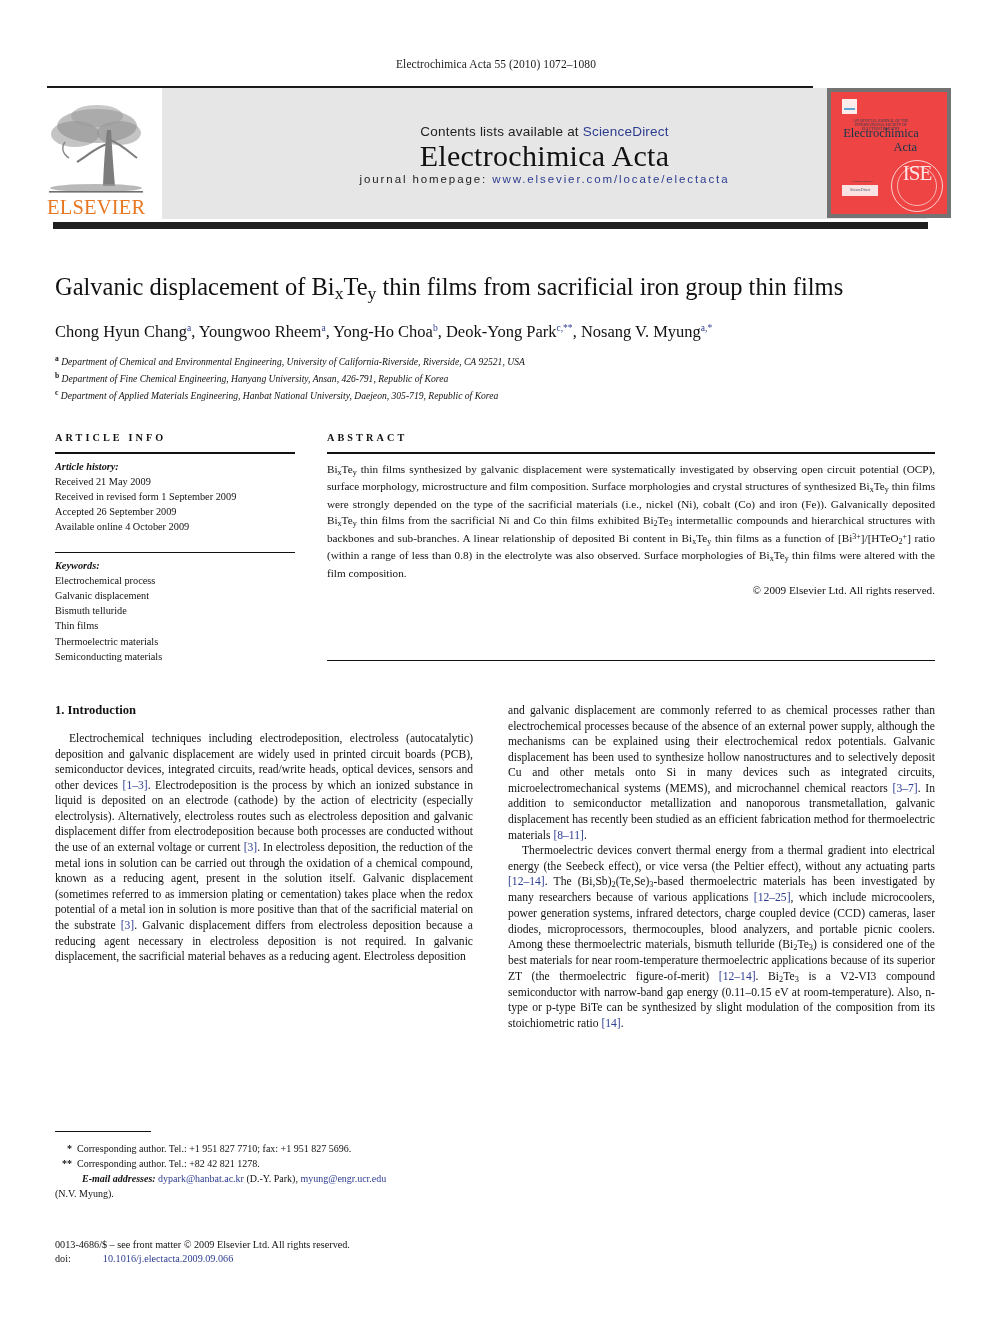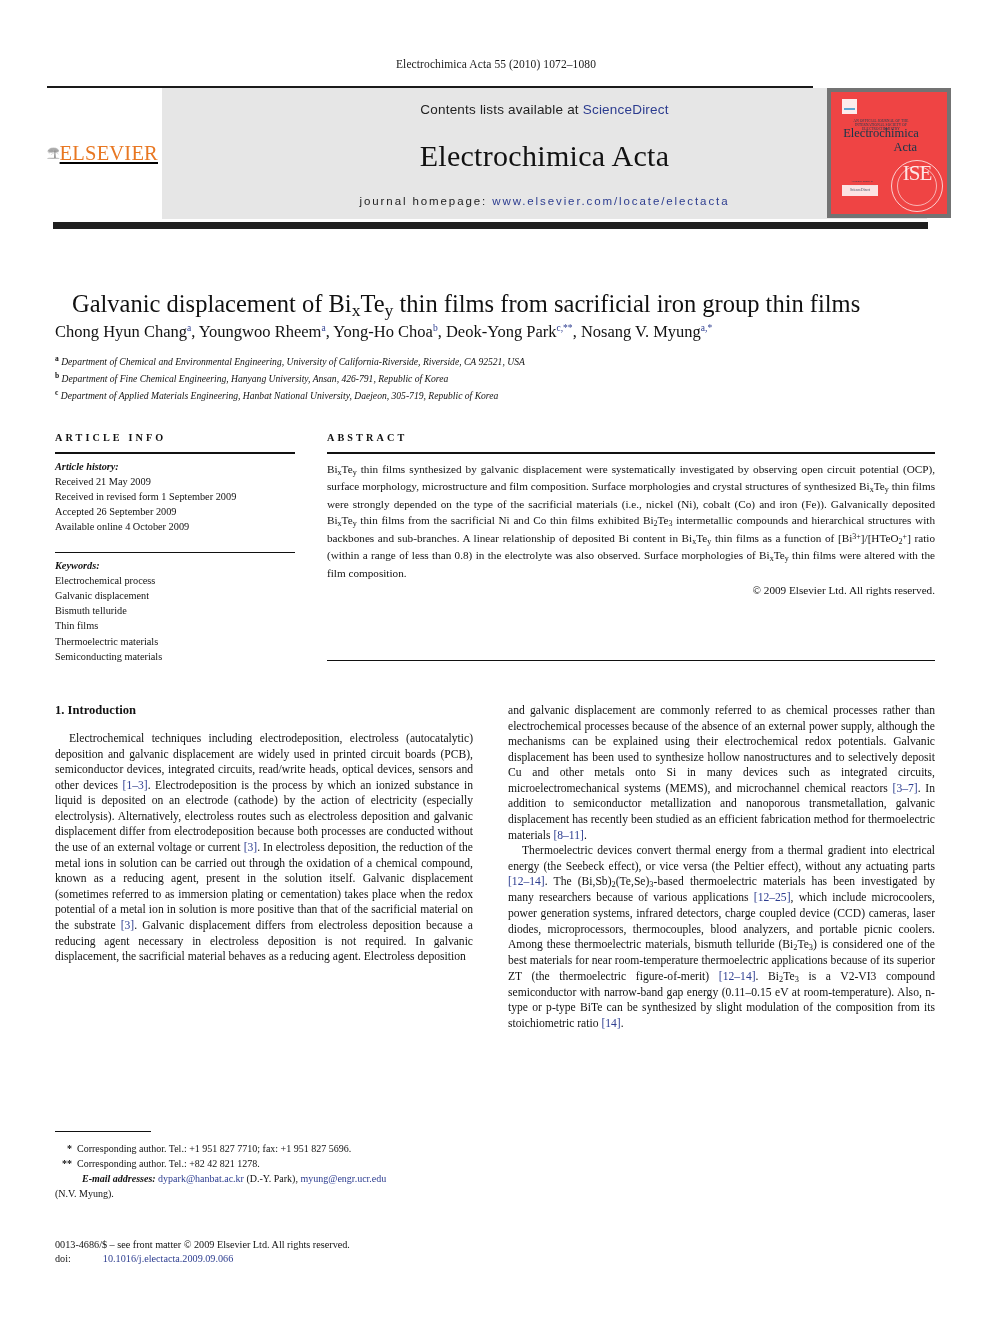--- a/index.html
+++ b/index.html
@@ -47,44 +47,42 @@
     top: 86px;
     left: 47px;
     width: 766px;
     height: 2px;
     background: #1a1a1a;
   }
   .elsevier-logo {
     width: 111px;
     flex: 0 0 111px;
     display: flex;
-    flex-direction: row;
-    align-items: center;
+    flex-direction: column;
     justify-content: flex-end;
     padding-bottom: 2px;
     box-sizing: border-box;
-    text-decoration: underline;
   }
   .tree-svg { display:block; }
   .elsevier-word {
     font-family: "Liberation Serif", serif;
     font-size: 20.5px;
     letter-spacing: 0.2px;
     color: #E87722;
     line-height: 1;
     margin-top: 1px;
   }
 
   .masthead-center {
     flex: 1 1 auto;
     background: #e6e6e6;
     display: flex;
     flex-direction: column;
     align-items: center;
-    justify-content: space-between;
+    justify-content: center;
     padding: 14px 0 12px 0;
     box-sizing: border-box;
     margin-left: 4px;
     margin-right: 0px;
   }
   .contents-line {
     font-family: "Liberation Sans", sans-serif;
     font-size: 13.5px;
     color: #222222;
     letter-spacing: 0.2px;
@@ -233,21 +231,21 @@
   .article-title {
     position: absolute;
     top: 272px;
     left: 55px;
     width: 880px;
     font-family: "Liberation Serif", serif;
     font-size: 24.5px;
     line-height: 1.2;
     color: #111111;
     font-weight: normal;
-    margin: 17px;
+    margin: 0;
   }
   .authors {
     position: absolute;
     top: 322px;
     left: 55px;
     width: 885px;
     font-family: "Liberation Serif", serif;
     font-size: 16.5px;
     color: #111111;
     line-height: 1.25;

